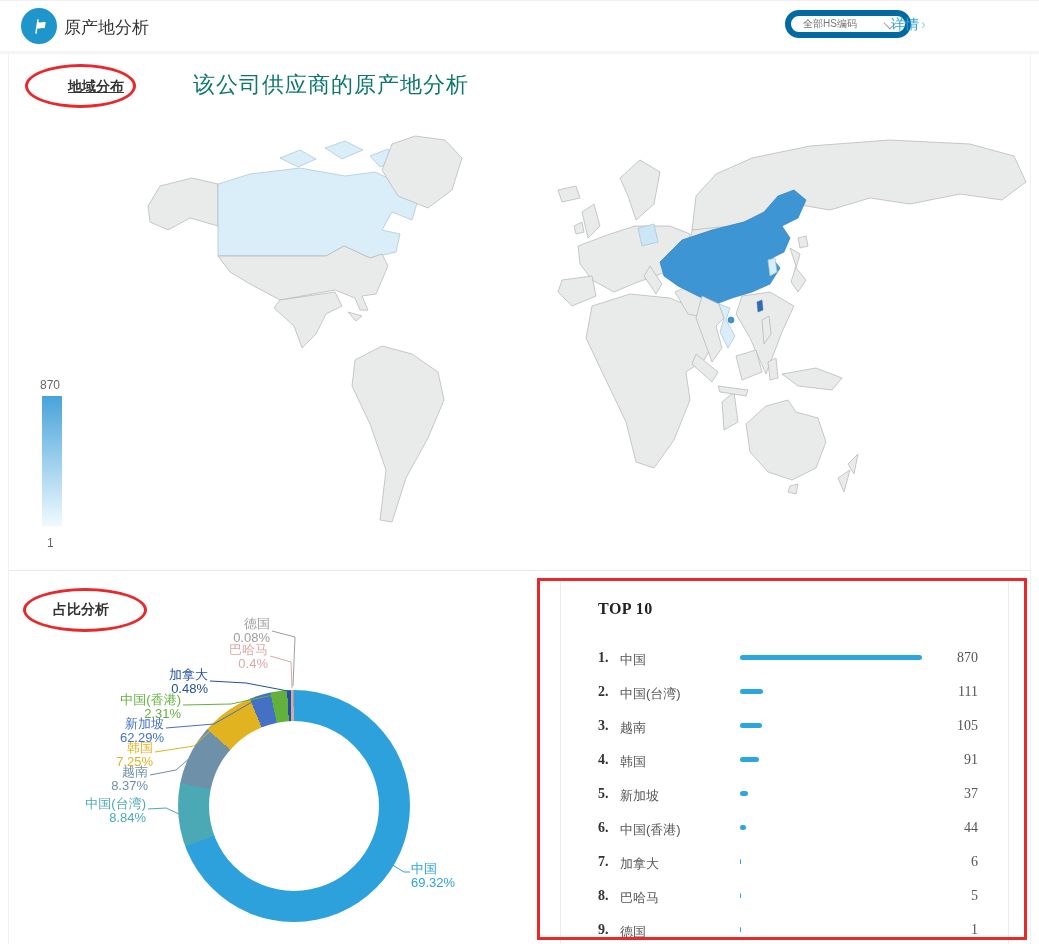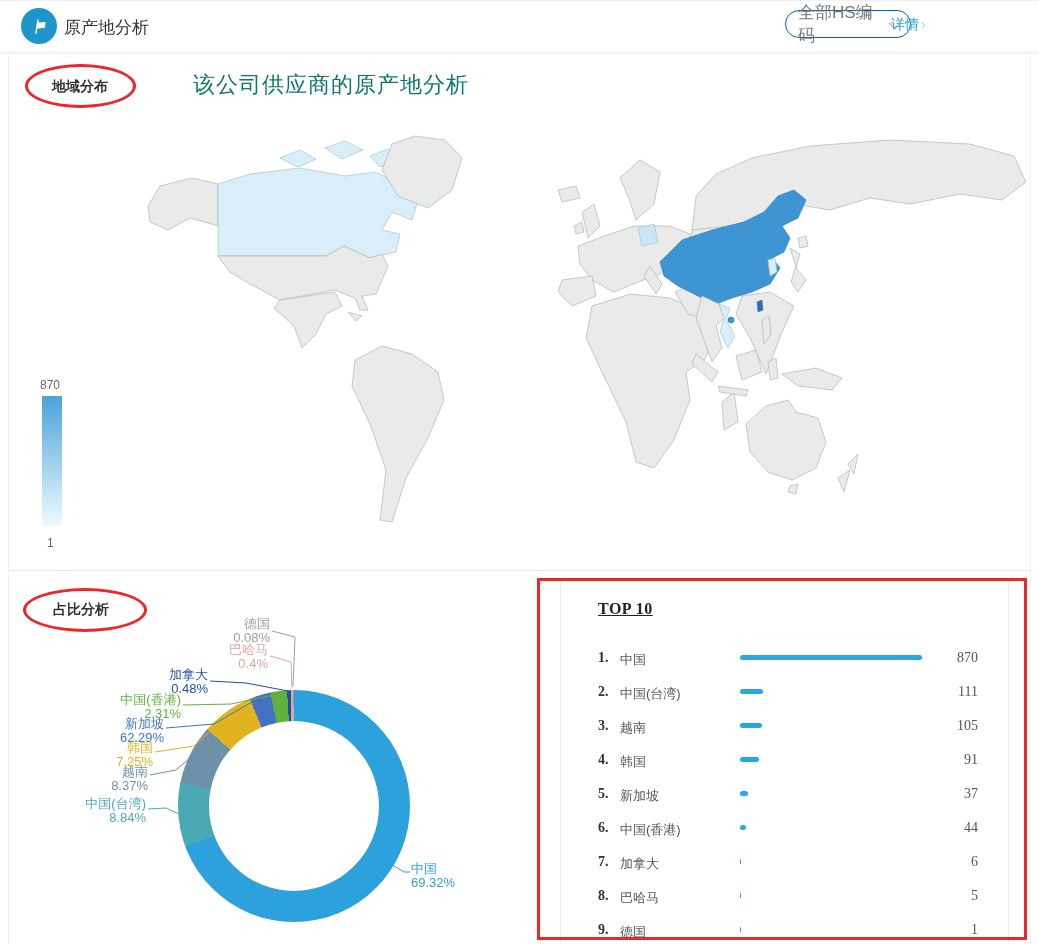--- a/index.html
+++ b/index.html
@@ -10,23 +10,23 @@
   .header{position:absolute;top:0;left:0;right:0;height:50px;background:#fff;z-index:6;
           border-top:1px solid #f2f2f2;}
   .logo{position:absolute;left:21px;top:7px;width:36px;height:36px;border-radius:50%;
         background:#1E96CC;display:flex;align-items:center;justify-content:center;}
   .app-title{position:absolute;left:64px;top:15px;font-size:17px;font-weight:normal;color:#333;}
   .tabbar{position:absolute;left:347px;top:7px;height:34px;background:#fff;border-radius:4px;
           box-shadow:0 1px 6px rgba(0,0,0,.15);display:flex;align-items:center;}
   .tab{height:34px;line-height:34px;padding:0 18px;font-size:14px;color:#333;cursor:pointer;
        border-radius:4px;white-space:nowrap;}
   .tab.active{color:#fff;}
-  .hs-select{position:absolute;left:785px;top:9px;width:126px;height:28px;border:1px solid #0369a1;
+  .hs-select{position:absolute;left:785px;top:9px;width:126px;height:28px;border:6px solid #0369a1;
              border-radius:15px;display:flex;align-items:center;padding:0 12px;box-sizing:border-box;
-             font-size:17px;color:#777;background:#fff;}
+             font-size:10px;color:#777;background:#fff;}
   .hs-chevron{margin-left:auto;width:8px;height:8px;border-right:1.5px solid #999;
               border-bottom:1.5px solid #999;transform:rotate(45deg) translateY(-2px);}
   .detail-link{position:absolute;left:891px;top:15px;font-size:14px;color:#2DA3DC;cursor:pointer;}
   .detail-link .chev{color:#a9cde8;margin-left:2px;}
   .header-divider{position:absolute;top:50px;left:0;right:0;height:4px;background:#f4f5f6;z-index:5;}
   .side-line-l{position:absolute;top:54px;bottom:0;left:8px;width:1px;background:#f0f0f0;}
   .side-line-r{position:absolute;top:54px;bottom:0;left:1030px;width:1px;background:#f0f0f0;}
 
   
   .badge-text{font-size:14px;font-weight:bold;color:#333;position:absolute;}
@@ -62,21 +62,21 @@
   .pl-5{left:86px;top:693px;}
   .pl-6{left:113px;top:668px;}
   .pl-7{left:173px;top:643px;}
   .pl-8{left:175px;top:617px;}
   .leader-svg{position:absolute;left:0;top:0;width:1039px;height:944px;pointer-events:none;}
 
   
   .panel-border-l{position:absolute;left:560px;top:578px;bottom:0;width:1px;background:#ececec;}
   .panel-border-r{position:absolute;left:1008px;top:578px;bottom:0;width:1px;background:#ececec;}
   .top10-title{position:absolute;left:598px;top:600px;font-size:16px;font-weight:bold;color:#222;
-               font-family:"Liberation Serif","DejaVu Serif",serif;letter-spacing:.5px;text-decoration:underline;}
+               font-family:"Liberation Serif","DejaVu Serif",serif;letter-spacing:.5px;}
   .top10-rows{position:absolute;left:560px;top:642px;width:448px;}
   .t-row{position:relative;height:34px;}
   .t-rank{position:absolute;left:38px;top:8px;font-size:14px;font-weight:bold;color:#333;
           font-family:"Liberation Serif","DejaVu Serif",serif;}
   .t-name{position:absolute;left:60px;top:9px;font-size:13px;color:#555;white-space:nowrap;}
   .t-bar{position:absolute;left:180px;top:13px;height:5px;border-radius:3px;background:#2BA6DF;}
   .t-val{position:absolute;right:30px;top:8px;font-size:14px;color:#555;
          font-family:"Liberation Serif","DejaVu Serif",serif;}
   .red-rect{position:absolute;left:537px;top:578px;width:484px;height:356px;
             border:3px solid #E9282C;z-index:4;}
@@ -96,21 +96,21 @@
     <span class="hs-chevron"></span>
   </div>
   <div class="detail-link">
     <span>详情</span><span class="chev">›</span>
   </div>
 </div>
 <div class="header-divider"></div>
 <div class="side-line-l"></div>
 <div class="side-line-r"></div>
 
-<div class="badge-text" style="left:52px;top:78px;">地域分布</div>
+<div class="badge-text" style="left:68px;top:78px;text-decoration:underline;">地域分布</div>
 <div class="red-ellipse" style="left:25px;top:64px;width:105px;height:38px;"></div>
 <div class="annotation">该公司供应商的原产地分析</div>
 
 <div class="vm-max">870</div>
 <div class="vm-bar" id="vm-bar" style="background: linear-gradient(rgb(73, 163, 218), rgb(240, 250, 255));"></div>
 <div class="vm-min">1</div>
 
 <div class="map-wrap">
 <svg viewBox="0 0 900 430" width="900" height="432">
 

